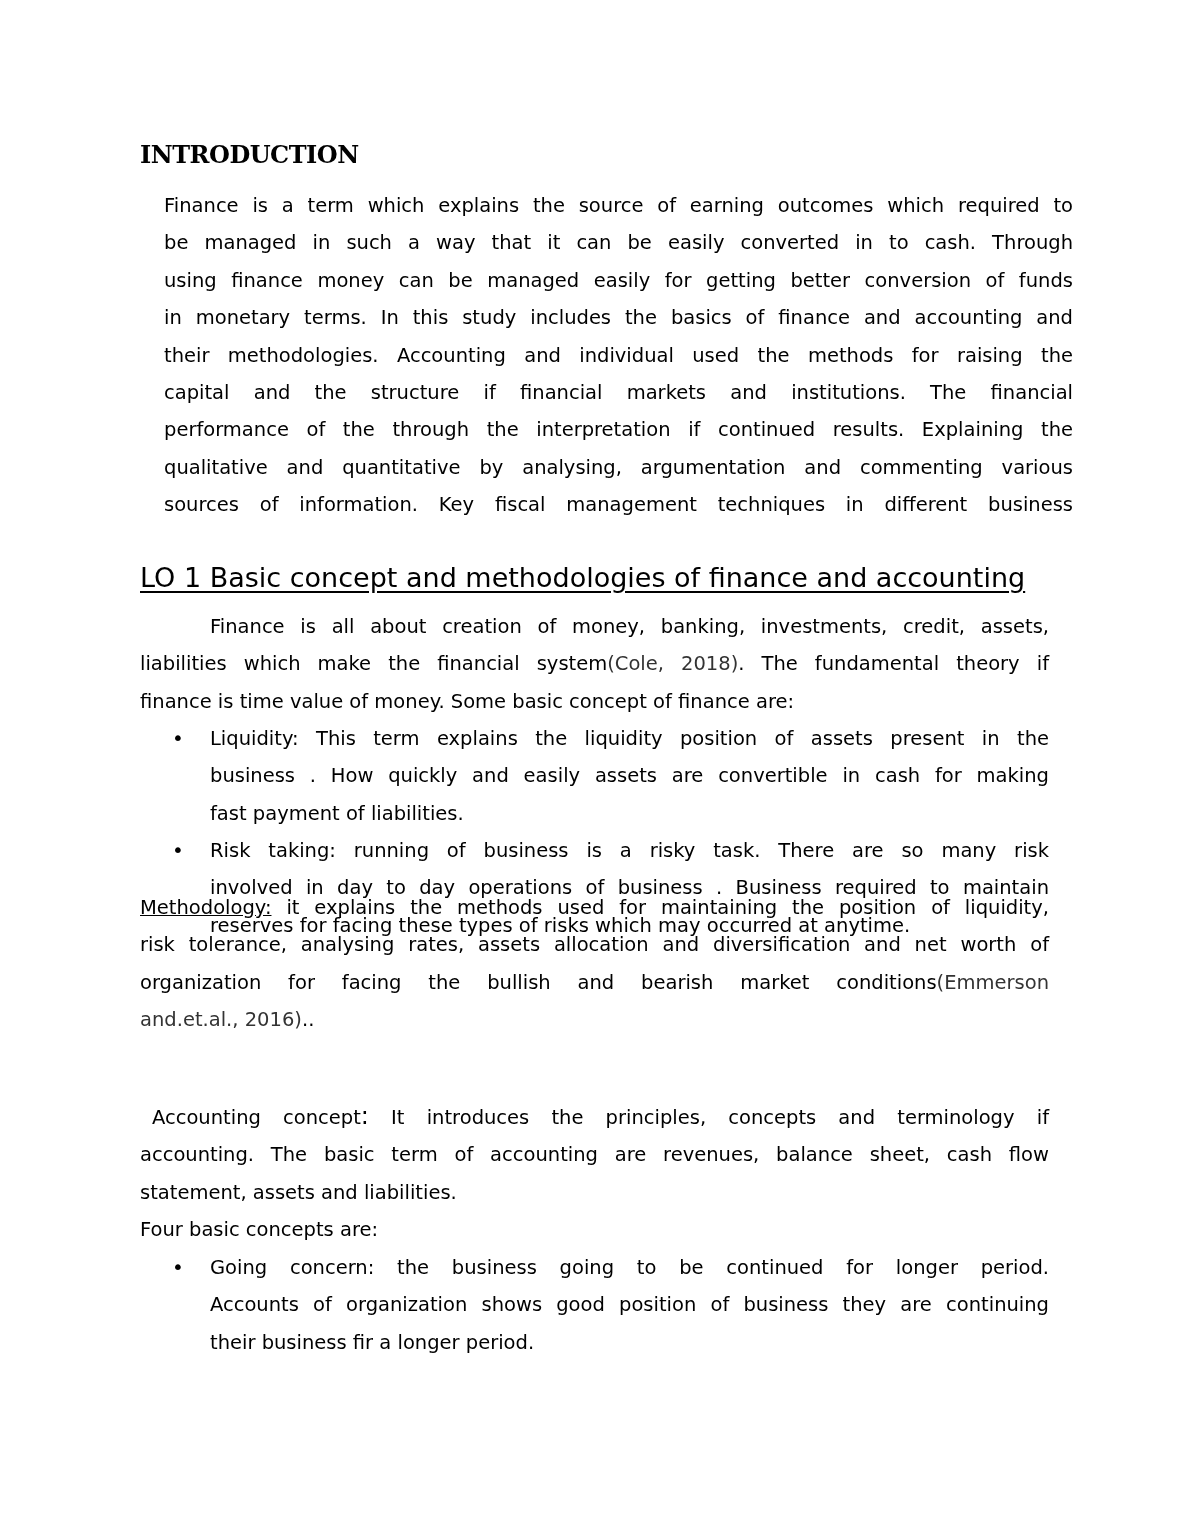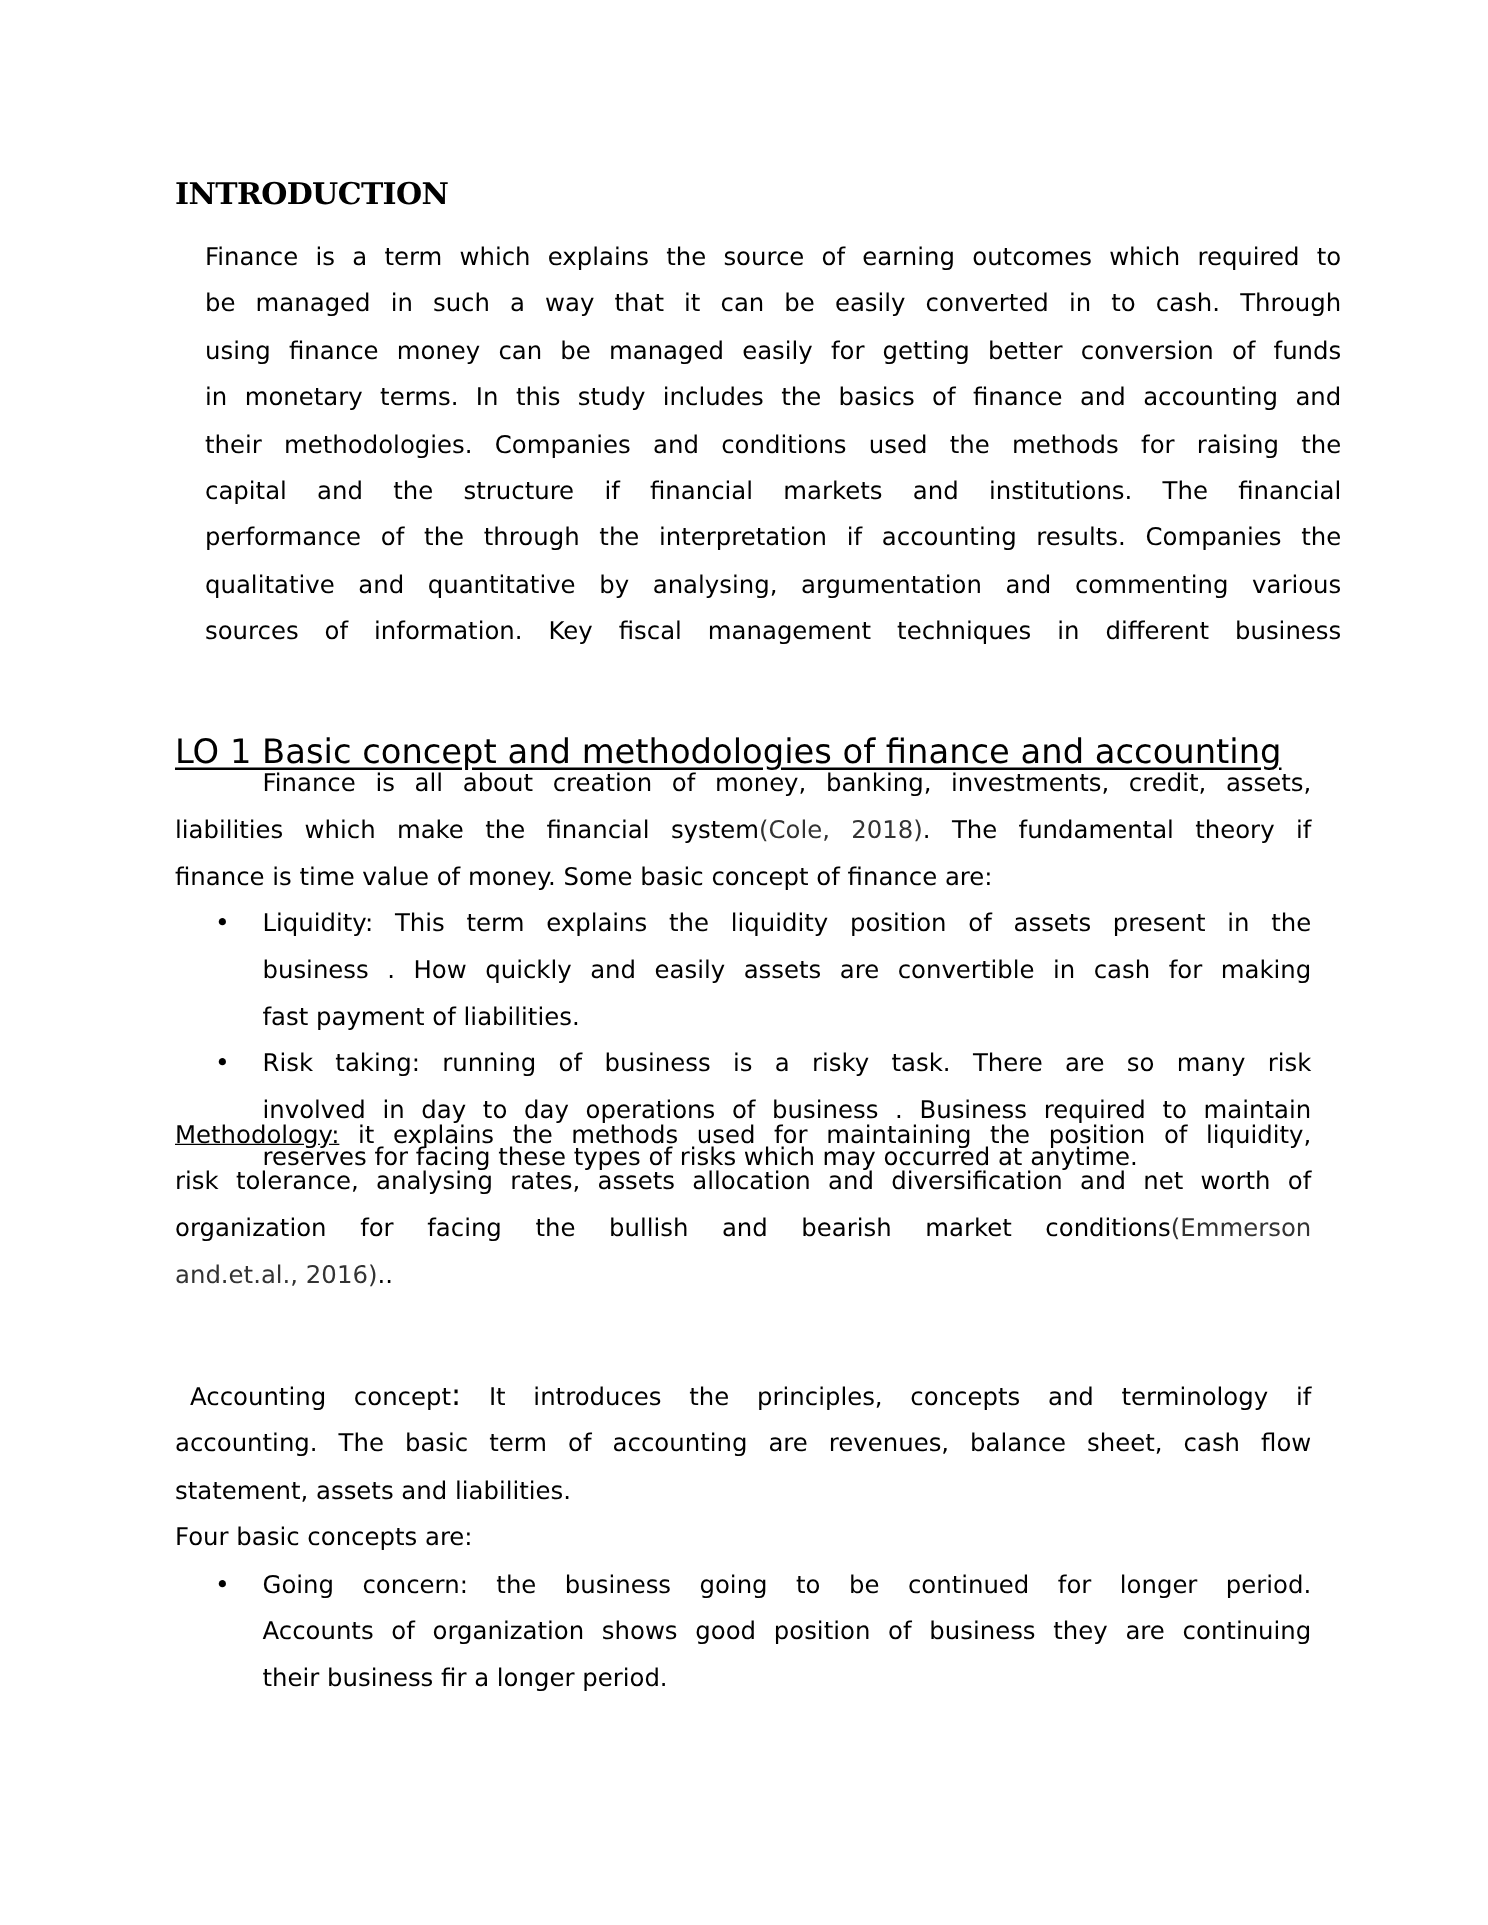--- a/index.html
+++ b/index.html
@@ -8,21 +8,21 @@
     position: absolute; left: 140px; top: 0; width: 909px;
     font-family: "DejaVu Sans", sans-serif; font-size: 19.5px; color: #000;
   }
   .h1 {
     position: absolute; top: 140px; left: 0;
     font-family: "DejaVu Serif", "Liberation Serif", serif;
     font-weight: bold; font-size: 24px; letter-spacing: -0.5px;
   }
   .para { position: absolute; left: 0; width: 909px; line-height: 37.4px; text-align: justify; }
   .h2 {
-    position: absolute; top: 586px; left: 0; font-size: 27px;
+    position: absolute; top: 562px; left: 0; font-size: 27px;
     text-decoration: underline; text-underline-offset: 4px; white-space: nowrap;
   }
   .cite { color: #333333; }
   .indent { display: inline-block; width: 70px; }
   .bullet-item { position: absolute; left: 70px; width: 839px; line-height: 37.4px; text-align: justify; }
   .bullet-dot { position: absolute; left: -38px; top: 0; font-size: 20px; }
   .u { text-decoration: underline; }
   .b { font-weight: normal; margin-left: 12px; }
   .line { display: block; text-align: justify; text-align-last: justify; height: 37.4px; white-space: nowrap; }
   .line.end { text-align-last: left; }
@@ -32,23 +32,23 @@
 
 <div class="page">
 
   <div class="h1">INTRODUCTION</div>
 
   <div class="para" style="top:187px;margin-left:24px;">
     <span class="line">Finance is  a term which explains the  source of earning outcomes which required to</span>
     <span class="line">be managed in such a way that  it can  be easily converted in to cash. Through</span>
     <span class="line">using finance money can be managed easily for getting better conversion of funds</span>
     <span class="line">in monetary terms. In this study includes the basics of finance and accounting and</span>
-    <span class="line">their methodologies.  Companies and conditions used the  methods for raising the</span>
+    <span class="line">their methodologies.  Accounting and individual used the  methods for raising the</span>
     <span class="line">capital and the structure if financial markets and institutions. The financial</span>
-    <span class="line">performance of the through the interpretation if accounting  results. Companies the</span>
+    <span class="line">performance of the through the interpretation if continued  results. Explaining the</span>
     <span class="line">qualitative and quantitative by analysing, argumentation and commenting various</span>
     <span class="line">sources of information. Key fiscal management techniques in different business</span>
   </div>
 
   <div class="h2">LO 1 Basic concept  and methodologies of finance and accounting</div>
 
   <div class="para" style="top:608px;">
     <span class="line"><span class="indent"></span><span>Finance is all about creation of money, banking, investments, credit, assets,</span></span>
     <span class="line"><span>liabilities which make the financial system</span><span class="cite">(Cole,  2018)</span><span>. The fundamental theory if</span></span>
     <span class="line end">finance is time value of money. Some basic concept of finance are:</span>

